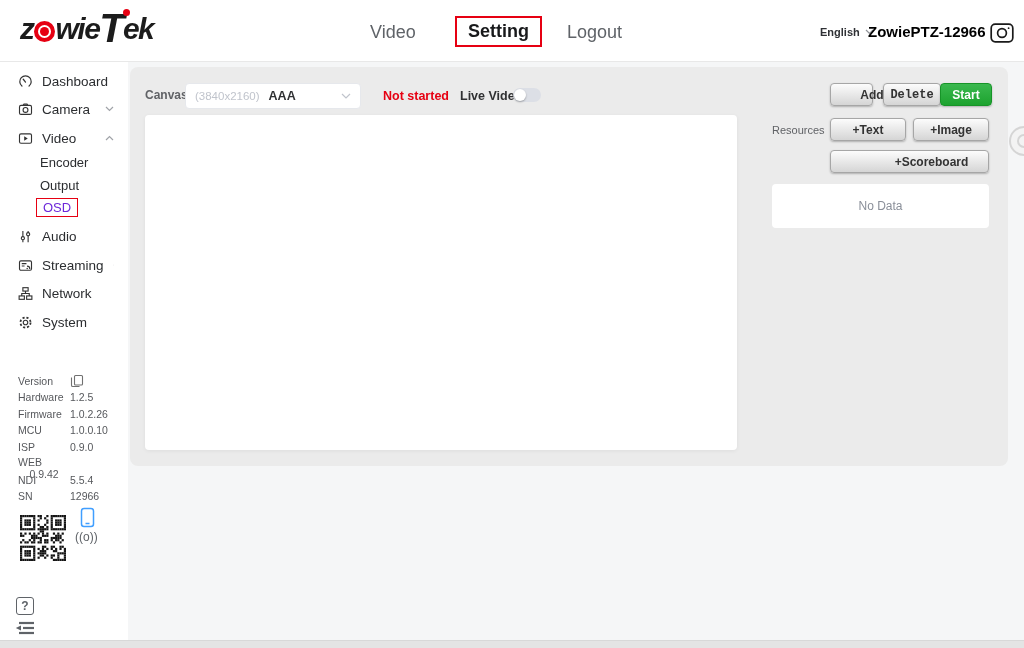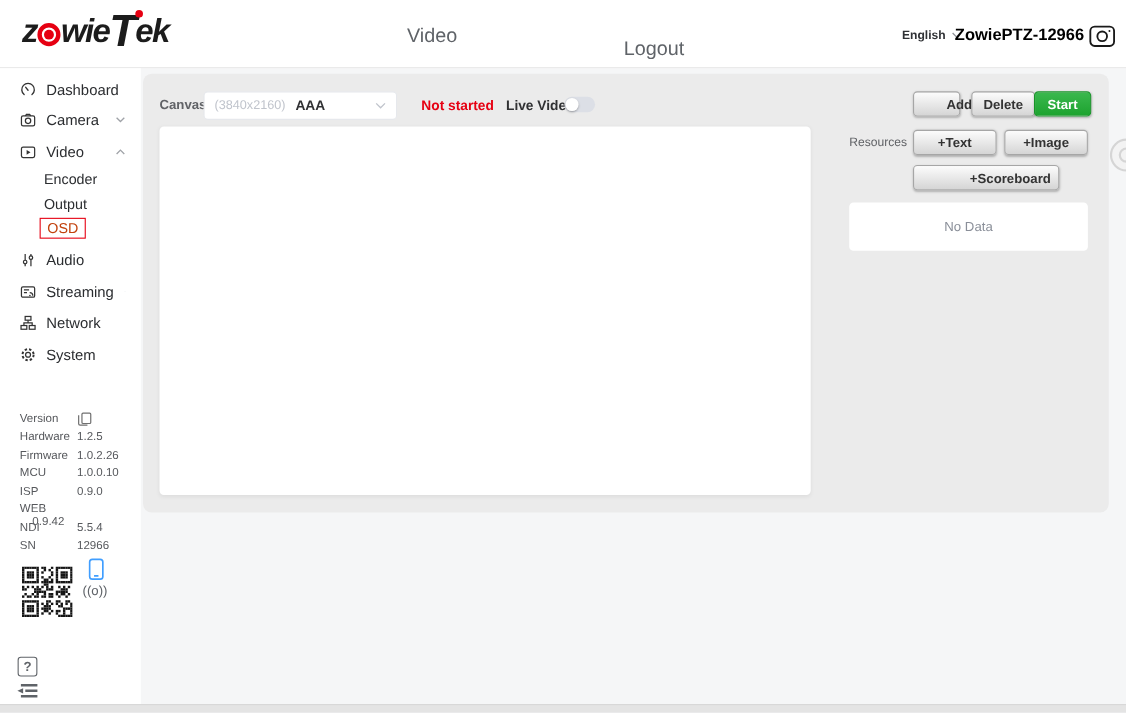--- a/index.html
+++ b/index.html
@@ -24,21 +24,21 @@
   .lang { position:absolute; left:820px; top:26px; display:flex; align-items:center; gap:5px; font-size:11px; font-weight:bold; color:#2f3135; cursor:pointer; }
   .devname { position:absolute; left:868px; top:23px; font-size:15px; font-weight:bold; color:#000000; }
   .hdr-cam { position:absolute; left:990px; top:21px; cursor:pointer; }
   
   .sidebar { position:absolute; left:0; top:62px; width:128px; height:578px; background:#fff; }
   .nav-item { position:absolute; left:18px; width:96px; height:22px; display:flex; align-items:center; gap:9px; font-size:13.5px; color:#2b2d30; cursor:pointer; }
   .nav-item .icon { width:15px; height:15px; flex-shrink:0; }
   .chev { margin-left:auto; }
   .chev-up { transform:rotate(180deg); }
   .nav-sub { position:absolute; left:40px; height:20px; display:flex; align-items:center; font-size:13px; color:#2b2d30; cursor:pointer; }
-  .osd-box { border:1.5px solid #e60012; padding:1px 6px; color:#c2410c; }
+  .osd-box { border:1.5px solid #e60012; padding:1px 6px; color:#6d28d9; }
   .ver-row { position:absolute; left:18px; height:13px; display:flex; align-items:center; font-size:10.5px; color:#56585c; }
   .vl { width:52px; }
   .qr { position:absolute; left:16px; top:511px; width:54px; height:54px; background:#fff; display:flex; align-items:center; justify-content:center; }
   .phone { position:absolute; left:80px; top:507px; cursor:pointer; }
   .broadcast { position:absolute; left:75px; top:530px; font-size:12px; color:#5f6368; }
   .help { position:absolute; left:16px; top:597px; width:18px; height:18px; border:1.6px solid #5f6368; border-radius:3px; display:flex; align-items:center; justify-content:center; font-size:12px; font-weight:bold; color:#5f6368; cursor:pointer; }
   .collapse { position:absolute; left:14px; top:621px; cursor:pointer; }
   
   .panel { position:absolute; left:130px; top:67px; width:878px; height:399px; background:#ebebeb; border-radius:8px; }
   .canvas-label { position:absolute; left:15px; top:21px; font-size:12px; font-weight:bold; color:#606266; }
@@ -66,21 +66,22 @@
   <div class="logo">
     <span class="lg">z</span>
     <span class="bullseye"></span>
     <span class="lg">wie</span>
     <span class="lgT">T</span>
     <span class="lg">ek</span>
     <span class="t-dot" style="position:absolute; left:103px; top:3px; width:7px; height:7px;"></span>
   </div>
 
   <a class="nav-link" style="left:370px;">Video</a>
-  <a class="nav-link" style="left:567px;margin-top:12px;">Logout</a>
+  <a class="nav-link setting" style="left:455px;">Setting</a>
+  <a class="nav-link" style="left:567px;">Logout</a>
 
   <div class="lang">
     <span>English</span>
     <svg width="9" height="6" viewBox="0 0 9 6" fill="none" stroke="#909399" stroke-width="1.2">
         <path d="M1 1 L4.5 4.5 L8 1"></path>
       </svg>
   </div>
   <div class="devname">ZowiePTZ-12966</div>
   <svg class="hdr-cam" width="24" height="22" viewBox="0 0 24 22" fill="none" stroke="#1a1a1a" stroke-width="1.7">
     <rect x="1.2" y="3.2" width="21.6" height="17.6" rx="4"></rect>
@@ -454,25 +455,25 @@
       </svg>
   </div>
 
   <span class="status">Not started</span>
   <span class="lv-label">Live Video:</span>
   <div class="toggle"></div>
 
   <div class="canvas-area"></div>
 
   <button class="gbtn" style="left:700px; top:16px; width:32px;padding-left:41px;">Add</button>
-  <button class="gbtn" style="left:753px; top:16px; width:58px;">Delete</button>
+  <button class="gbtn" style="left:753px; top:16px; width:58px;font-family:Liberation Mono, monospace;">Delete</button>
   <button class="gbtn green-btn" style="left:810px; top:16px; width:52px;">Start</button>
 
   <span class="res-label">Resources</span>
   <button class="gbtn" style="left:700px; top:51px; width:76px;">+Text</button>
   <button class="gbtn" style="left:783px; top:51px; width:76px;">+Image</button>
-  <button class="gbtn" style="left:700px; top:83px; width:133px;padding-left:44px;">+Scoreboard</button>
+  <button class="gbtn" style="left:700px; top:83px; width:159px;padding-left:44px;">+Scoreboard</button>
 
   <div class="no-data">No Data</div>
 </div>
 
 <div class="pendant"></div>
 <div class="hscroll"></div>
 
 </body></html>

